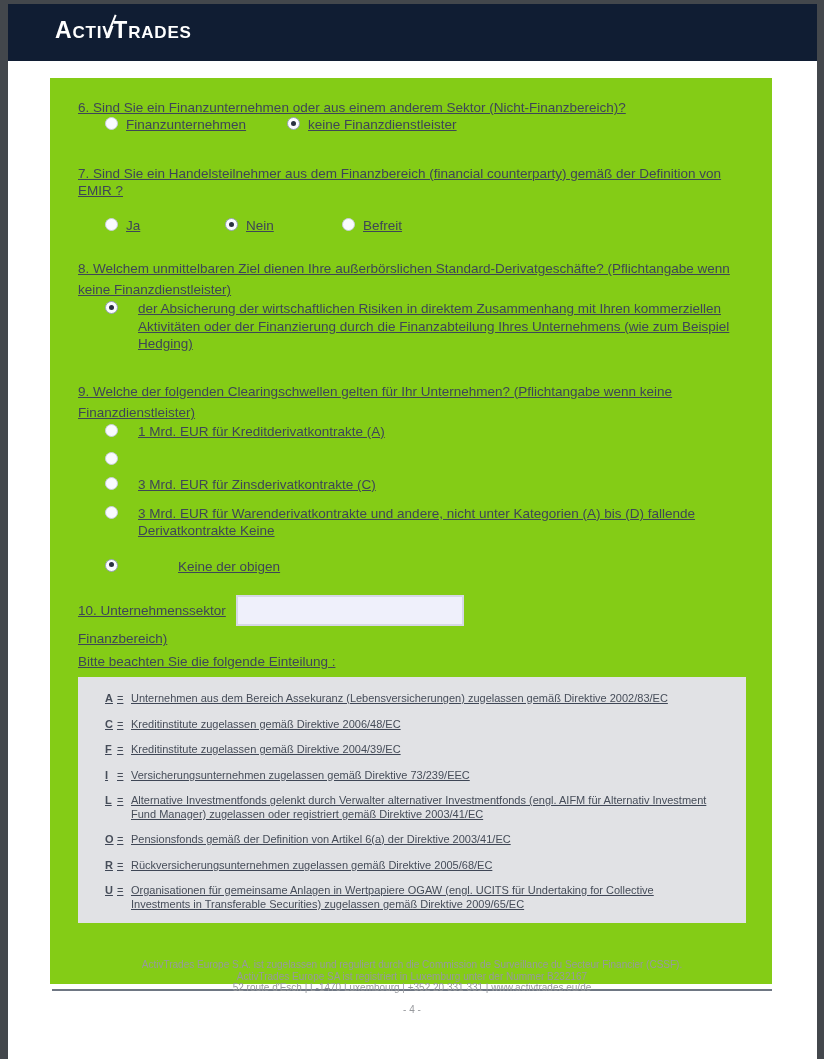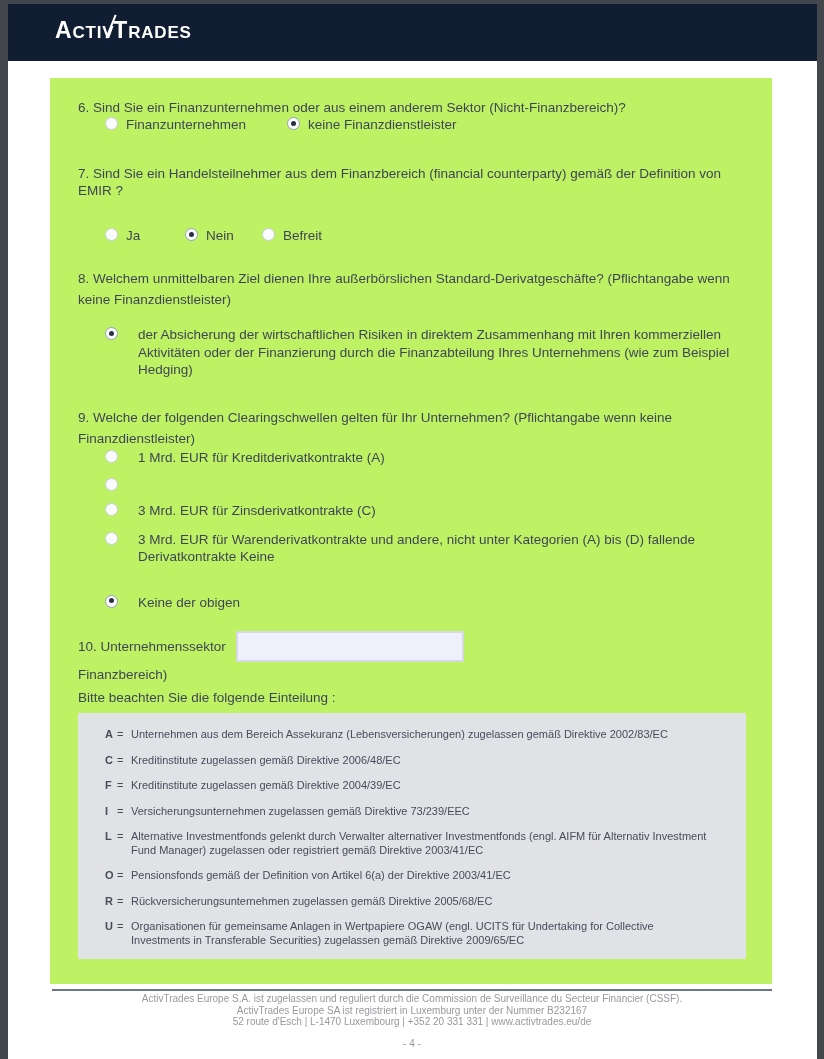--- a/index.html
+++ b/index.html
@@ -19,21 +19,21 @@
   
   .header { position: absolute; top: 4px; left: 8px; right: 7px; height: 57px; background: #101d33; }
   .logo { position: absolute; left: 47px; top: 13px; color: #ffffff; font-weight: bold; letter-spacing: 0.8px; white-space: nowrap; }
   .logo .lg { font-size: 23px; }
   .logo .sm { font-size: 17px; }
   .logo .slash { display: inline-block; width: 2px; height: 25px; background: #ffffff;
                  transform: rotate(22deg); margin: 0 1px 0 -4px; position: relative; top: -7px; vertical-align: middle; }
 
   
   .panel { position: absolute; left: 50px; top: 78px; width: 722px; height: 906px;
-           background: #bef264; padding: 21px 26px 0 28px; font-size: 13.5px; line-height: 17px; }
+           background: #84cc16; padding: 21px 26px 0 28px; font-size: 13.5px; line-height: 17px; text-decoration: underline; }
 
   .q-label { max-width: 668px; }
   .q-label.wrap2 { line-height: 21px; }
 
   
   .radio { display: inline-block; flex: 0 0 13px; width: 13px; height: 13px; border-radius: 50%;
            border: 1.5px solid #c9cede; background: #fafbfe; position: relative; margin-top: 1px; cursor: pointer; }
   .radio.checked { border-color: #96a1b5; }
   .radio.checked::after { content: ""; position: absolute; left: 2.5px; top: 2.5px; width: 5px; height: 5px;
                           border-radius: 50%; background: #2a3140; }
@@ -45,23 +45,23 @@
   .w182 { width: 182px; }
   .w80 { width: 80px; }
   .w77 { width: 77px; }
 
   .opt-block { display: flex; align-items: flex-start; margin-left: 27px; }
   .opt-block .radio { margin-right: 20px; }
   .opt-block .txt { line-height: 17.5px; }
 
   .mt15 { }
   .mt32 { margin-top: 32px; }
-  .mt14 { margin-top: 28px; }
+  .mt14 { margin-top: 18px; gap: 40px; }
   .mt30 { margin-top: 24px; }
-  .mt16 { margin-top: 16px; }
+  .mt16 { }
   .mt28 { margin-top: 28px; }
   .mt11 { margin-top: 11px; }
 
   .q8-opt1 .txt { max-width: 602px; }
   .q9-opt5 .txt { max-width: 558px; }
 
   
   .q10-row { display: flex; align-items: center; margin-top: 20px; }
   .q10-row .q10-label { white-space: nowrap; }
   .input10 { width: 228px; height: 31px; margin: 0 11px 0 10px; background: #eff0fb;
@@ -74,21 +74,21 @@
   .ebox { margin-top: 7px; margin-left: 0; width: 668px; background: #e1e2e5;
           padding: 15px 20px 12px 27px; font-size: 11px; line-height: 13.5px; color: #464d59; }
   .ebox .it { display: flex; align-items: flex-start; margin-bottom: 12px; }
   .ebox .it:last-child { margin-bottom: 0; }
   .ebox .k { font-weight: bold; width: 12px; flex: 0 0 12px; }
   .ebox .eq { width: 14px; flex: 0 0 14px; }
   .ebox .t { max-width: 585px; }
 
   
   .footer-divider { position: absolute; left: 52px; top: 989px; width: 720px; height: 2px; background: #6e7683; }
-  .footer { position: absolute; top: 993px; left: 0; width: 824px; text-align: center;
+  .footer { position: absolute; top: 959px; left: 0; width: 824px; text-align: center;
             font-size: 10px; line-height: 11.5px; color: #97999d; }
   .footer .pagenum { margin-top: 10px; }
 </style>
 </head>
 <body>
 
 <div class="frame-top"></div>
 <div class="frame-left"></div>
 <div class="frame-right"></div>
 

